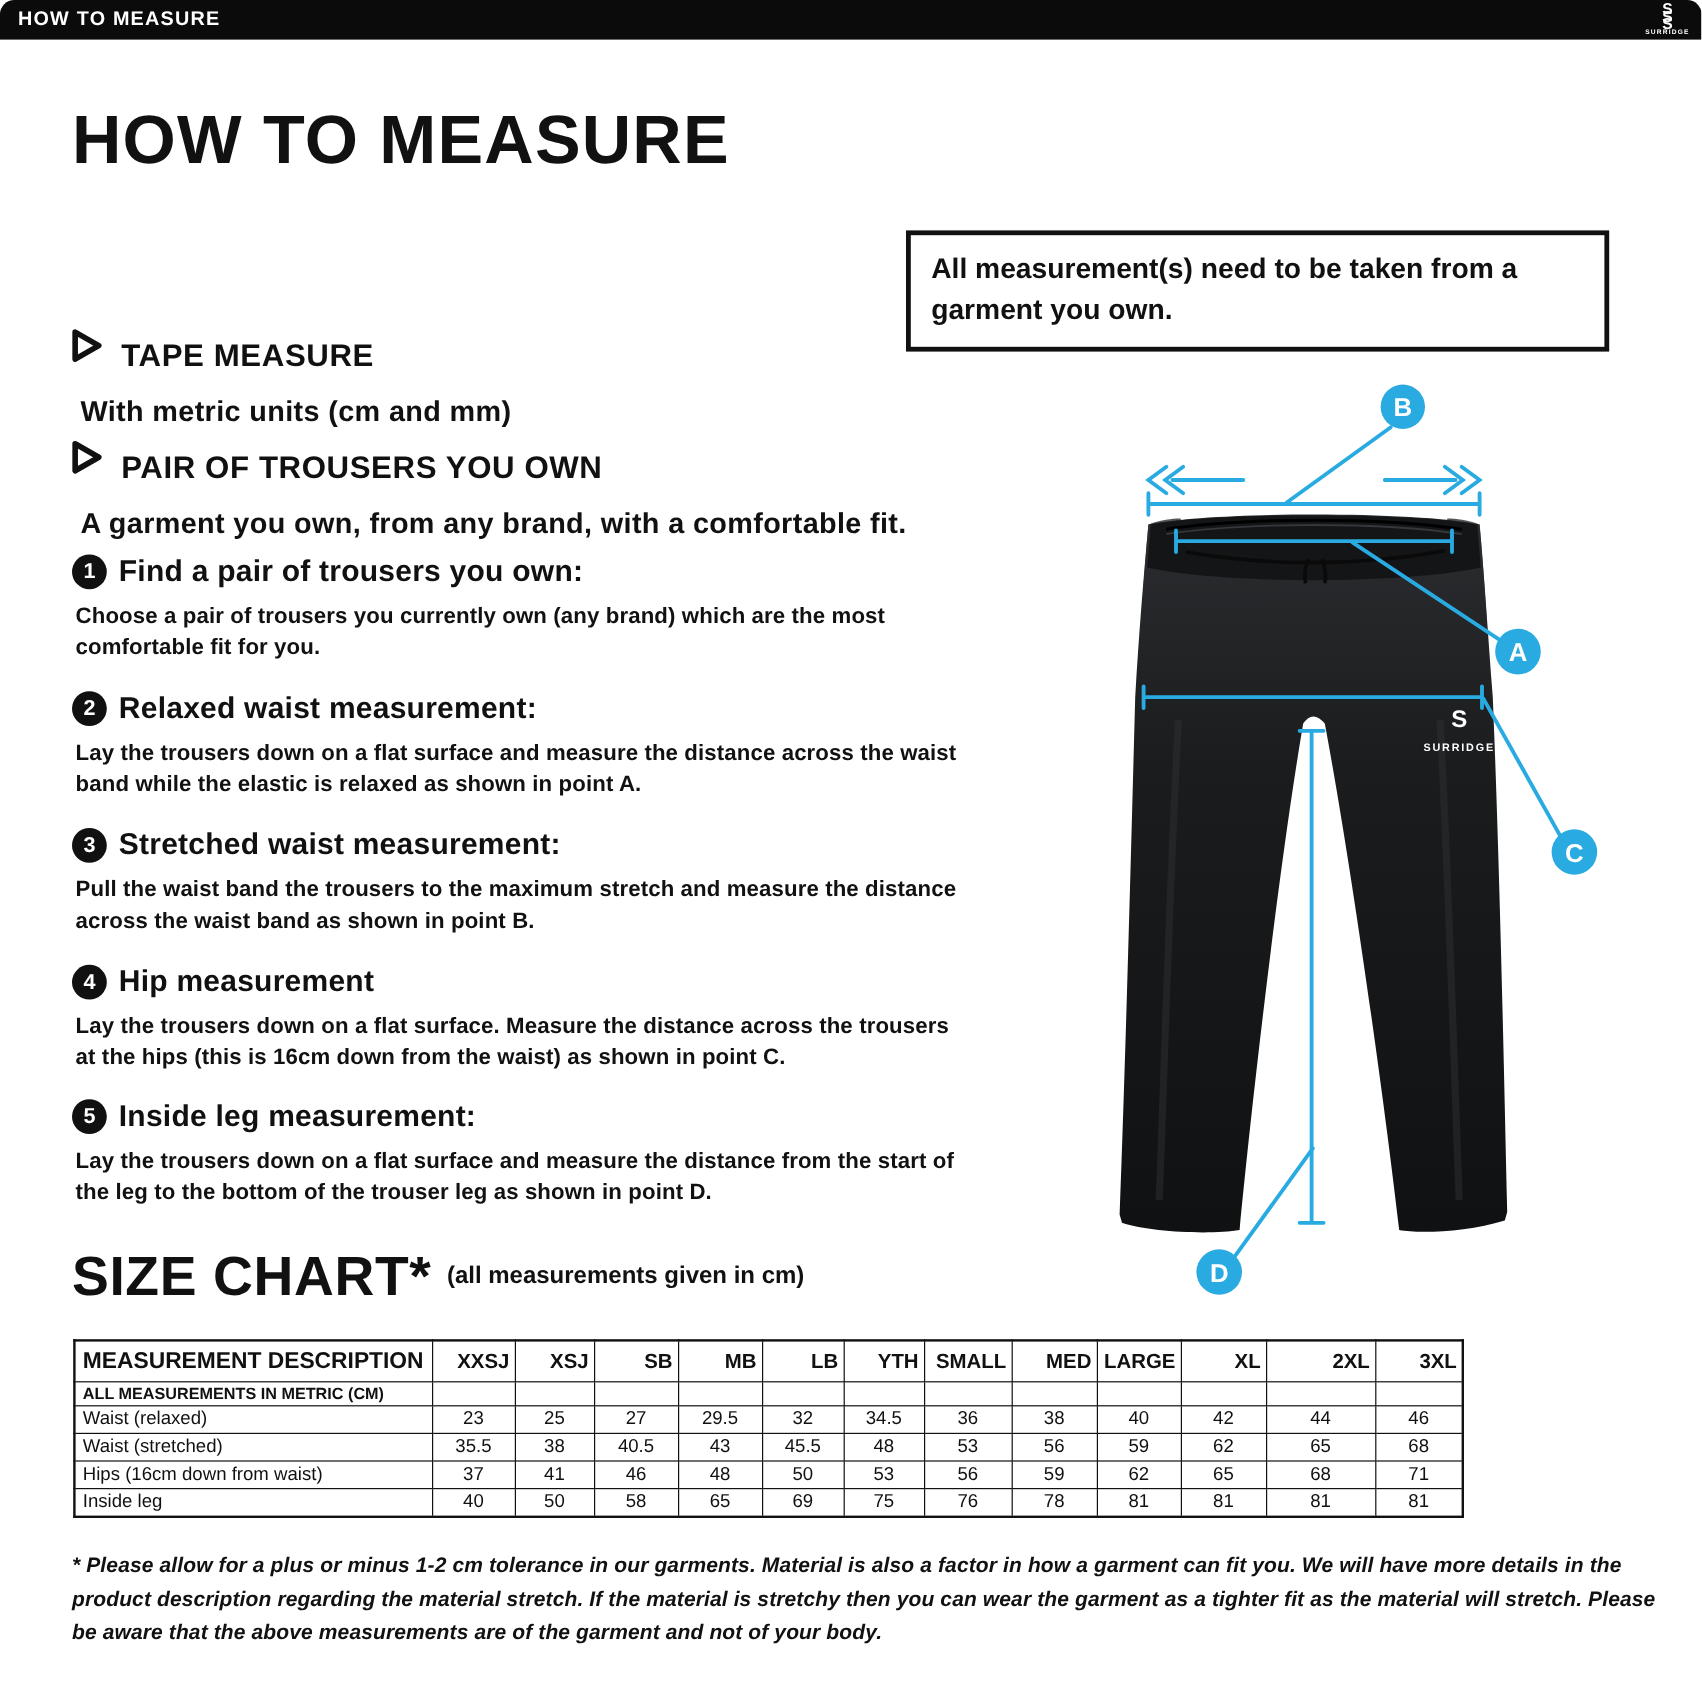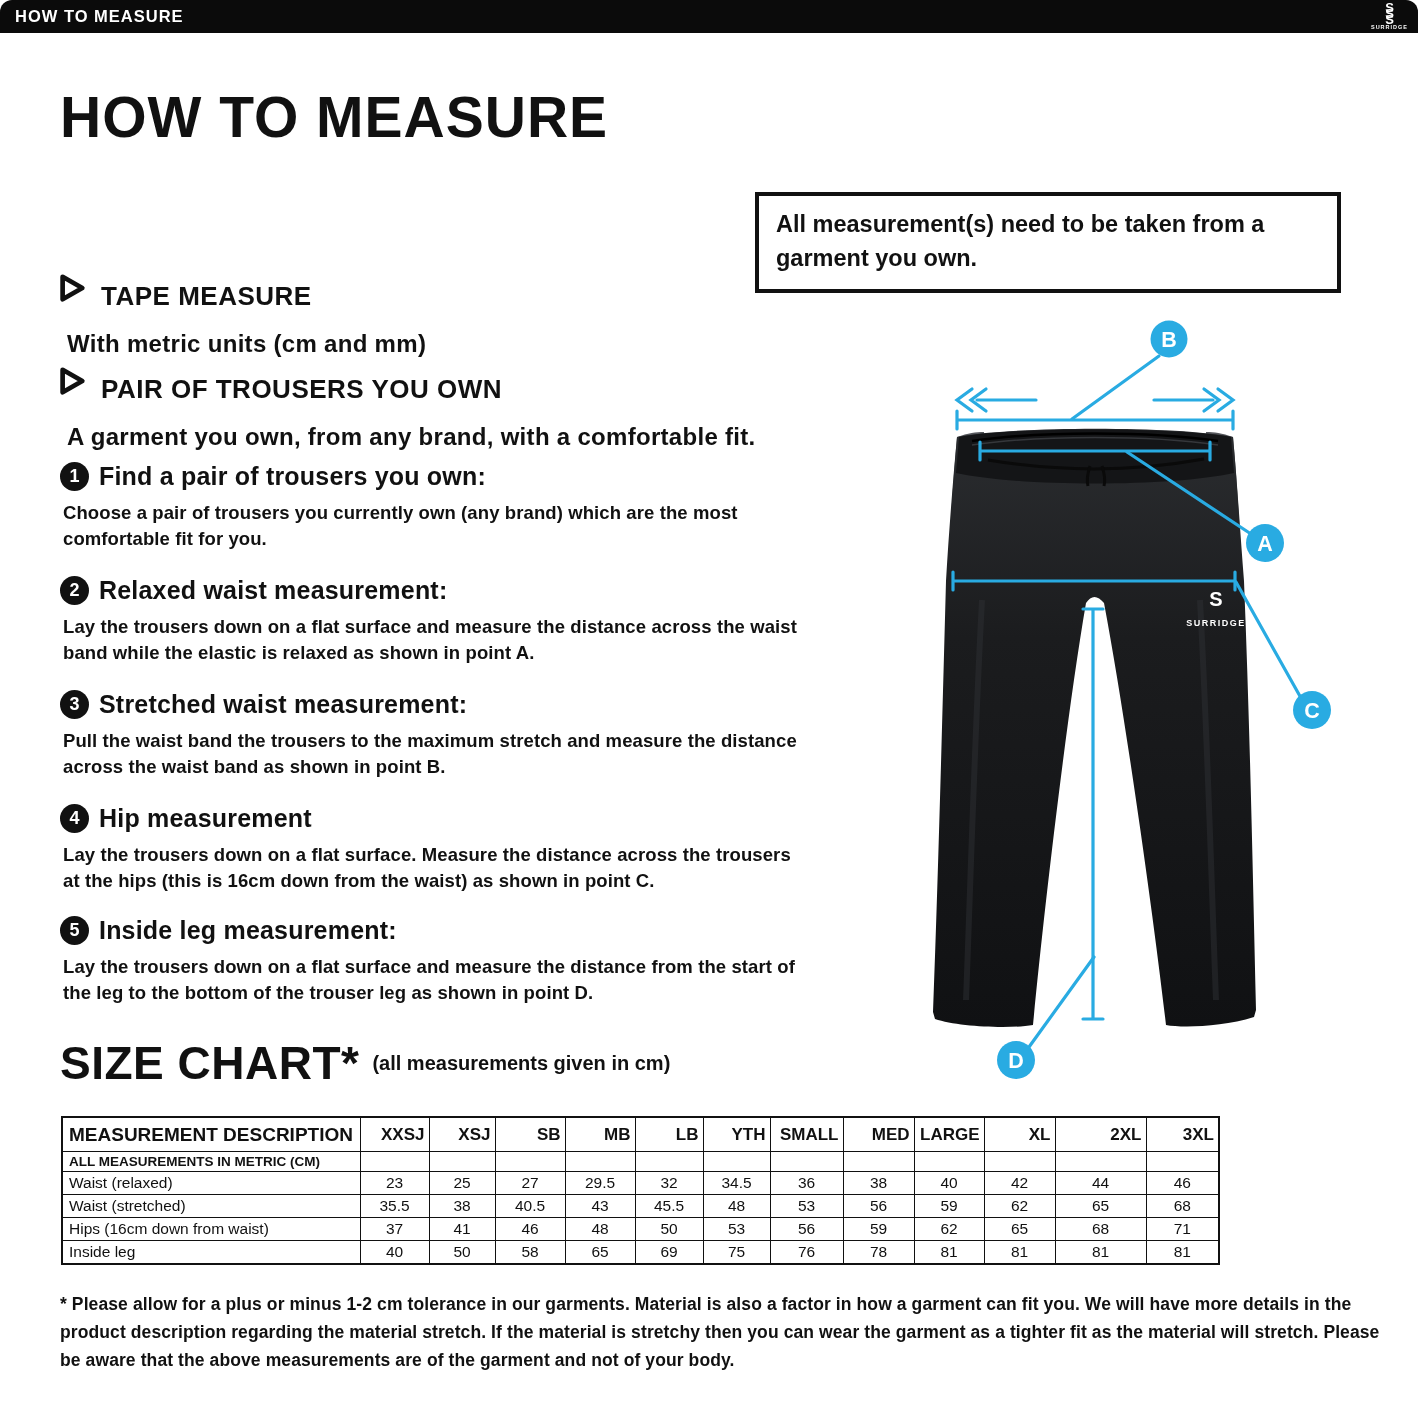--- a/index.html
+++ b/index.html
@@ -49,21 +49,21 @@
   table.sizes{position:absolute;left:61px;top:1116px;border-collapse:collapse;table-layout:fixed;
               border:2.5px solid #111;}
   table.sizes th,table.sizes td{border:1.5px solid #111;padding:0 4px;overflow:hidden;white-space:nowrap;}
   table.sizes th{height:33px;font-size:17px;font-weight:700;text-align:right;}
   table.sizes th.desc{font-size:19px;text-align:left;padding-left:6px;}
   table.sizes tr.metric td{height:19px;font-size:13.5px;font-weight:700;text-align:left;padding-left:6px;}
   table.sizes tr.vals td{height:22px;font-size:15.5px;font-weight:400;text-align:center;}
   table.sizes tr.vals td.lbl{text-align:left;padding-left:6px;margin-left:12px;}
 
   .disclaimer{position:absolute;left:60px;top:1290px;width:1326px;font-size:17.5px;font-weight:700;
-              line-height:1.6;letter-spacing:0.1px;}
+              font-style:italic;line-height:1.6;letter-spacing:0.1px;}
 </style>
 </head>
 <body>
 
 <div class="canvas">
 
   <div class="topbar">
     <span class="topbar-title">HOW TO MEASURE</span>
     <span class="brandmark">
       <span class="sstack">

